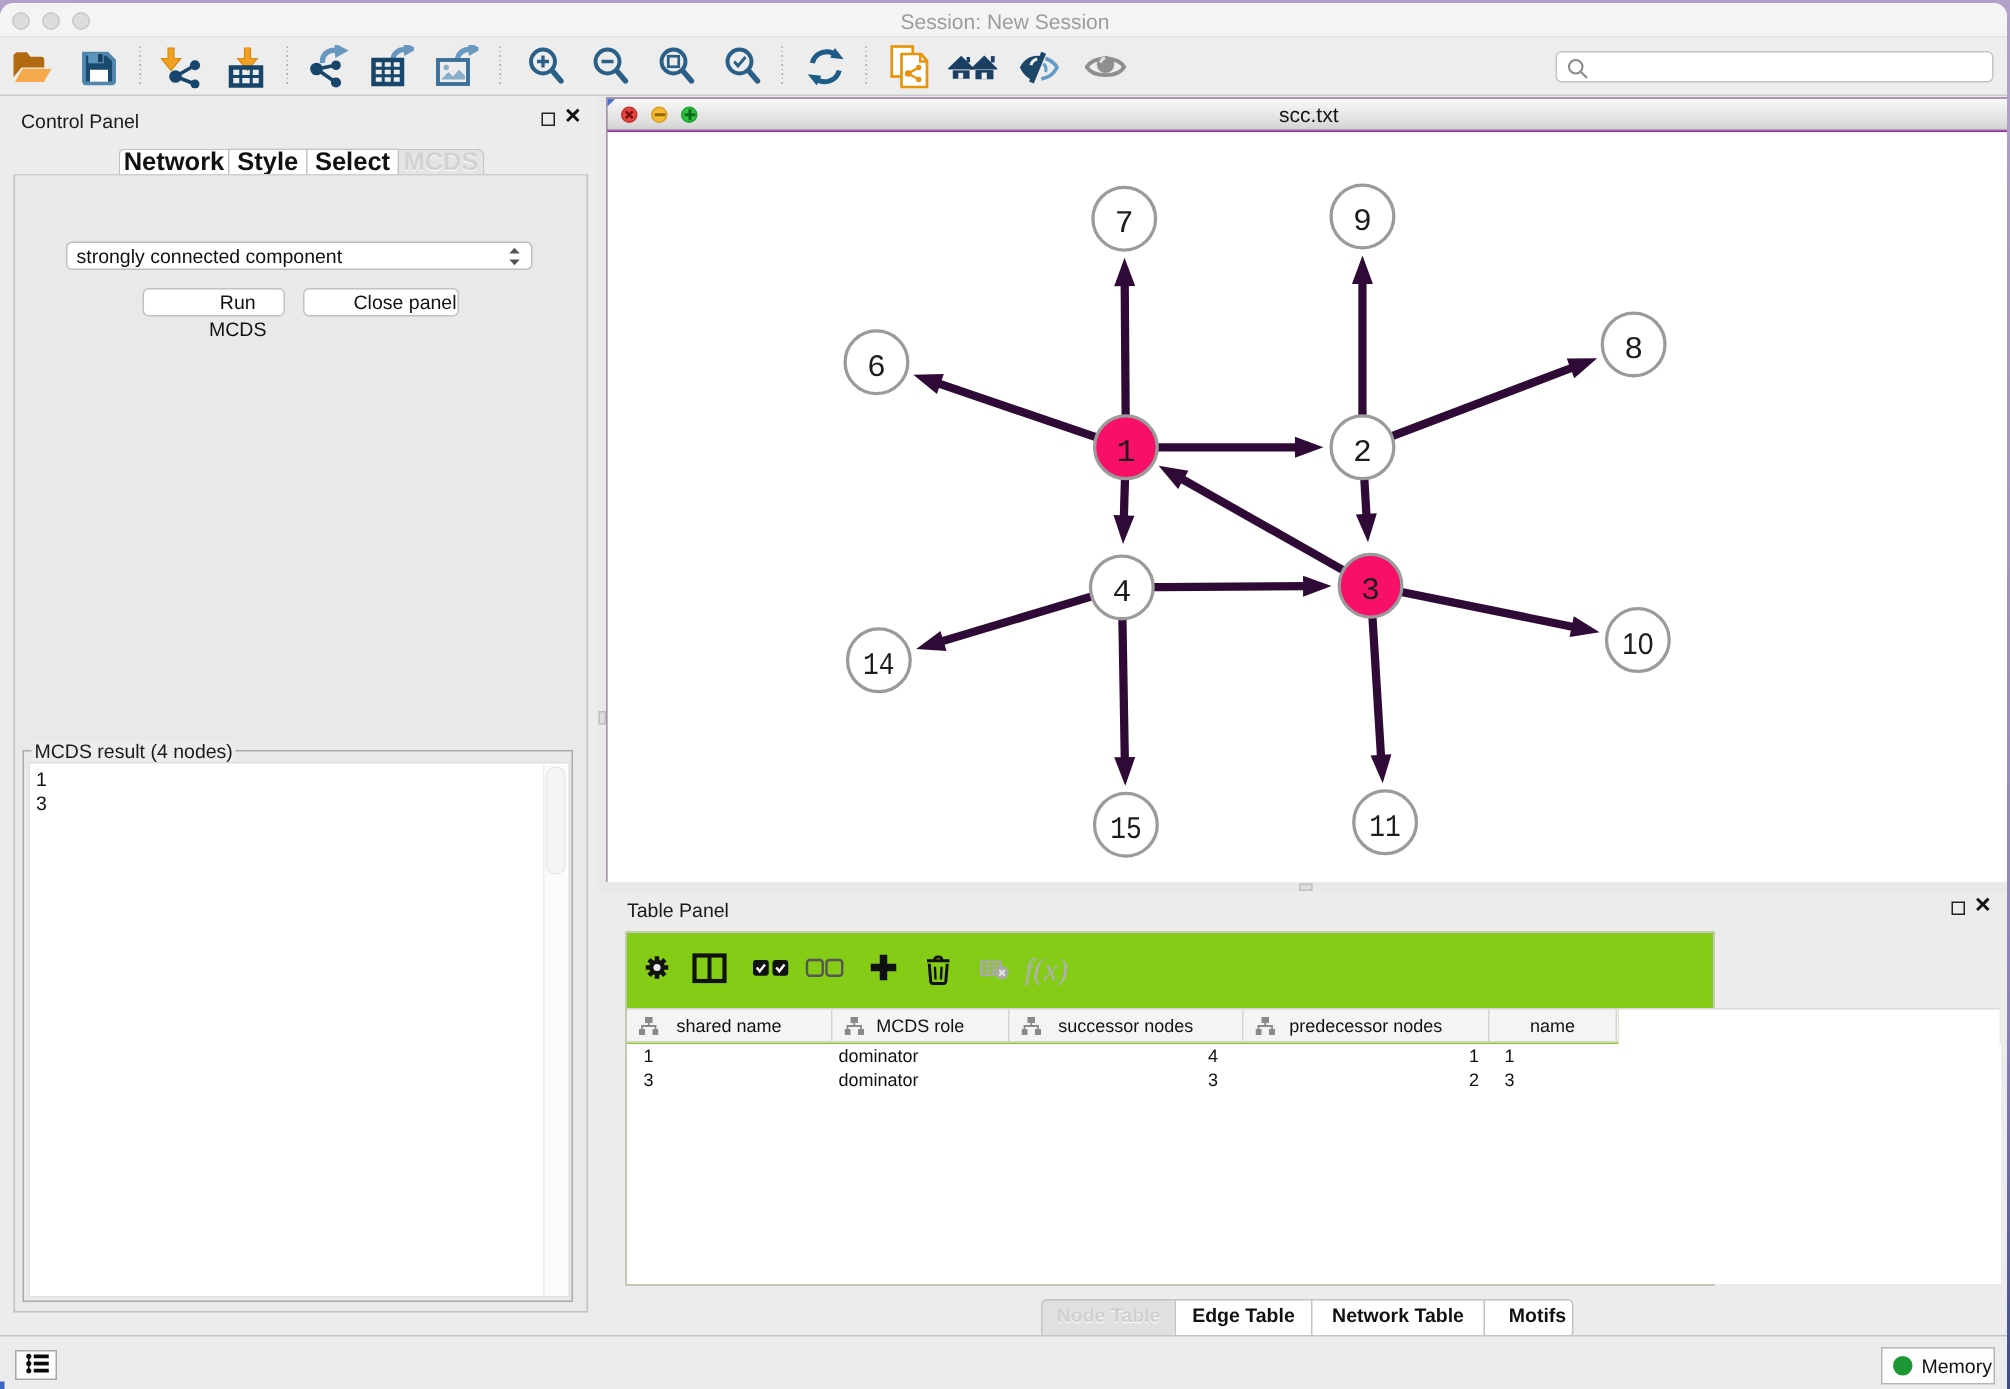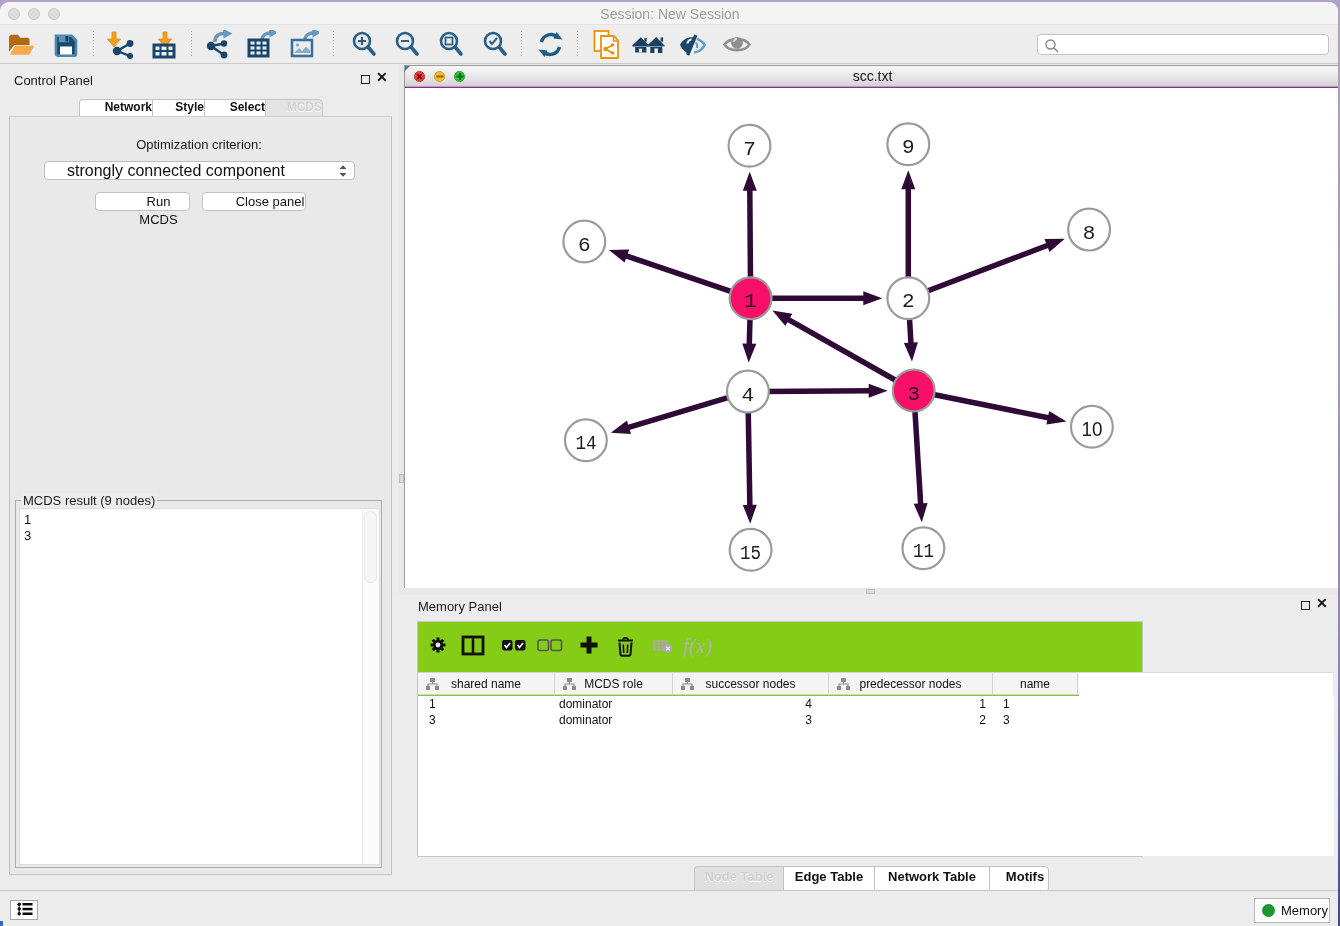--- a/index.html
+++ b/index.html
@@ -12,26 +12,26 @@
 #title-text { position:absolute; top:4px; width:100%; text-align:center; font-size:14px; color:#9c9c9c; }
 #toolbar { position:absolute; left:0; top:22px; width:1340px; height:40px; background:#ededed; border-top:1px solid #e3e3e3; border-bottom:1px solid #c9c9c9; }
 .sep { position:absolute; top:6px; height:27px; width:1px; background:repeating-linear-gradient(to bottom,#a8a8a8 0 1px,transparent 1px 3px); }
 #searchbox { position:absolute; left:1037px; top:9px; width:292px; height:21px; background:#fff; border:1px solid #c4c4c4; border-radius:4px; }
 #main { position:absolute; left:0; top:62px; width:1340px; height:826px; background:#e9e9e9; }
 
 #cpanel { position:absolute; left:0; top:0; width:398px; height:826px; background:#ececec; }
 .ptitle { position:absolute; font-size:13px; color:#1a1a1a; }
 .floatbtn { position:absolute; width:9px; height:9px; border:1.5px solid #222; background:transparent; }
 .closebtn { position:absolute; font-size:14px; font-weight:bold; color:#111; }
-.tab { position:absolute; height:32px; border:1px solid #c3c3c3; border-right:none; background:#fff; text-align:right; line-height:13px; padding-top:1px; color:#111; font-size:12px; font-weight:bold; }
+.tab { position:absolute; height:32px; border:1px solid #c3c3c3; border-right:none; background:#fff; text-align:center; line-height:13px; padding-top:1px; color:#111; font-size:17px; font-weight:bold; }
 .tab.first, .btab.first { border-radius:4px 0 0 4px; }
 .tab.sel { background:#e4e4e4; border-right:1px solid #c9c9c9; border-radius:0 5px 5px 0; color:#d2d2d2; text-shadow:0 1px 0 #fff; }
 #cpcontent { position:absolute; left:9px; top:52px; width:383px; height:759px; background:#e9e9e9; border:1px solid #c2c2c2; border-top-color:#cfcfcf; }
 #optlabel { position:absolute; left:0; top:73px; width:398px; text-align:center; font-size:13px; color:#1a1a1a; }
-#combo { position:absolute; left:44px; top:97px; width:311px; height:19px; background:#fff; border:1px solid #bdbdbd; border-radius:4px; font-size:16px; line-height:17px; padding-left:22px; color:#111; }
+#combo { position:absolute; left:44px; top:97px; width:311px; height:19px; background:#fff; border:1px solid #bdbdbd; border-radius:4px; font-size:13px; line-height:17px; padding-left:6px; color:#111; }
 .btn { position:absolute; top:128px; height:19px; background:#fff; border:1px solid #c2c2c2; border-radius:4px; font-size:13px; text-align:center; line-height:18px; color:#111;padding-left:32px; }
 #fieldset { position:absolute; left:15px; top:436px; width:367px; height:368px; border:1px solid #ababab; }
 #fieldlabel { position:absolute; left:21px; top:429px; background:#ececec; font-size:13px; padding:0 2px; color:#1a1a1a; }
 #resultbox { position:absolute; left:19px; top:444px; width:361px; height:357px; background:#fff; border:1px solid #dedede; font-size:13px; color:#111; }
 
 #desk { position:absolute; left:398px; top:0; width:942px; height:826px; background:#e9e9e9; }
 #netwin { position:absolute; left:6px; top:1px; width:936px; height:523px; border:1px solid #9b9b9b; border-right:none; background:#a21caf; }
 #nettitle { position:absolute; left:0; top:0; width:100%; height:21px; background:linear-gradient(#f8f8f8,#dfdfdf 75%,#d2d2d2); border-bottom:1px solid #a9a9a9; }
 #nettitle .txt { position:absolute; width:100%; top:2px; text-align:center; font-size:14px; color:#141414; }
 .light { position:absolute; top:5px; width:11px; height:11px; border-radius:50%; }
@@ -207,30 +207,29 @@
   <div id="main">
     <div id="cpanel">
       <div class="ptitle" style="left:14px;top:9px;">Control Panel</div>
       <div class="floatbtn" style="left:361px;top:11px;"></div>
       <div class="closebtn" style="left:376px;top:5px;">✕</div>
       <div class="tab first" style="left:79px;top:35px;width:73px;">Network</div>
       <div class="tab" style="left:152px;top:35px;width:52px;">Style</div>
       <div class="tab" style="left:204px;top:35px;width:61px;">Select</div>
       <div class="tab sel" style="left:265px;top:35px;width:58px;">MCDS</div>
       <div id="cpcontent"></div>
-      <div id="optlabel">Optimization criterion:</div>
       <div id="combo">strongly connected component
         <svg class="abs" style="right:6px;top:2px;" width="10" height="14" viewBox="0 0 10 14">
           <path d="M1.5,5 L5,1.2 L8.5,5 Z M1.5,9 L5,12.8 L8.5,9 Z" fill="#555"></path>
         </svg>
       </div>
       <div class="btn" style="left:95px;width:95px;">Run MCDS</div>
       <div class="btn" style="left:202px;width:104px;">Close panel</div>
       <div id="fieldset"></div>
-      <div id="fieldlabel">MCDS result (9 nodes)</div>
+      <div id="fieldlabel">MCDS result (4 nodes)</div>
       <div id="resultbox">
         <div style="padding:3px 0 0 4px;line-height:16px;">1<br>3</div>
         <div class="abs" style="right:1px;top:1px;width:16px;height:354px;background:#fbfbfb;border-left:1px solid #ececec;"></div>
         <div class="abs" style="right:2px;top:2px;width:13px;height:72px;background:#f5f5f5;border:1px solid #e9e9e9;border-radius:6px;"></div>
       </div>
     </div>
     <div id="desk">
       <div id="netwin">
         <div id="nettitle">
           <div style="position:absolute;left:0;top:0;width:0;height:0;border-left:5px solid #4a6fd0;border-bottom:5px solid transparent;"></div>
@@ -301,21 +300,21 @@
 <text class="nlabel" x="908.3" y="153.3">9</text>
 <text class="nlabel" x="1091.9" y="435.7" style="font-family:'Liberation Sans',sans-serif;font-size:20px;" textLength="21" lengthAdjust="spacingAndGlyphs">10</text>
 <text class="nlabel" x="923.4" y="557.2" textLength="21" lengthAdjust="spacingAndGlyphs">11</text>
 <text class="nlabel" x="585.9" y="449.2" textLength="21" lengthAdjust="spacingAndGlyphs">14</text>
 <text class="nlabel" x="750.6" y="558.8" textLength="21" lengthAdjust="spacingAndGlyphs">15</text>
 </g>
 </svg>
         </div>
       </div>
       <div id="tpanel">
-        <div class="ptitle" style="left:20px;top:4px;">Memory Panel</div>
+        <div class="ptitle" style="left:20px;top:4px;">Table Panel</div>
         <div class="floatbtn" style="left:903px;top:6px;"></div>
         <div class="closebtn" style="left:918px;top:0px;">✕</div>
         <div id="tbox">
 
           <svg class="abs" style="left:11px;top:13px;" width="300" height="22" viewBox="0 0 300 22">
 
             <g fill="#111">
               <circle cx="9" cy="10" r="5.2"></circle>
               <g stroke="#111" stroke-width="3">
                 <path d="M9,2.5 V17.5 M1.5,10 H16.5"></path>

